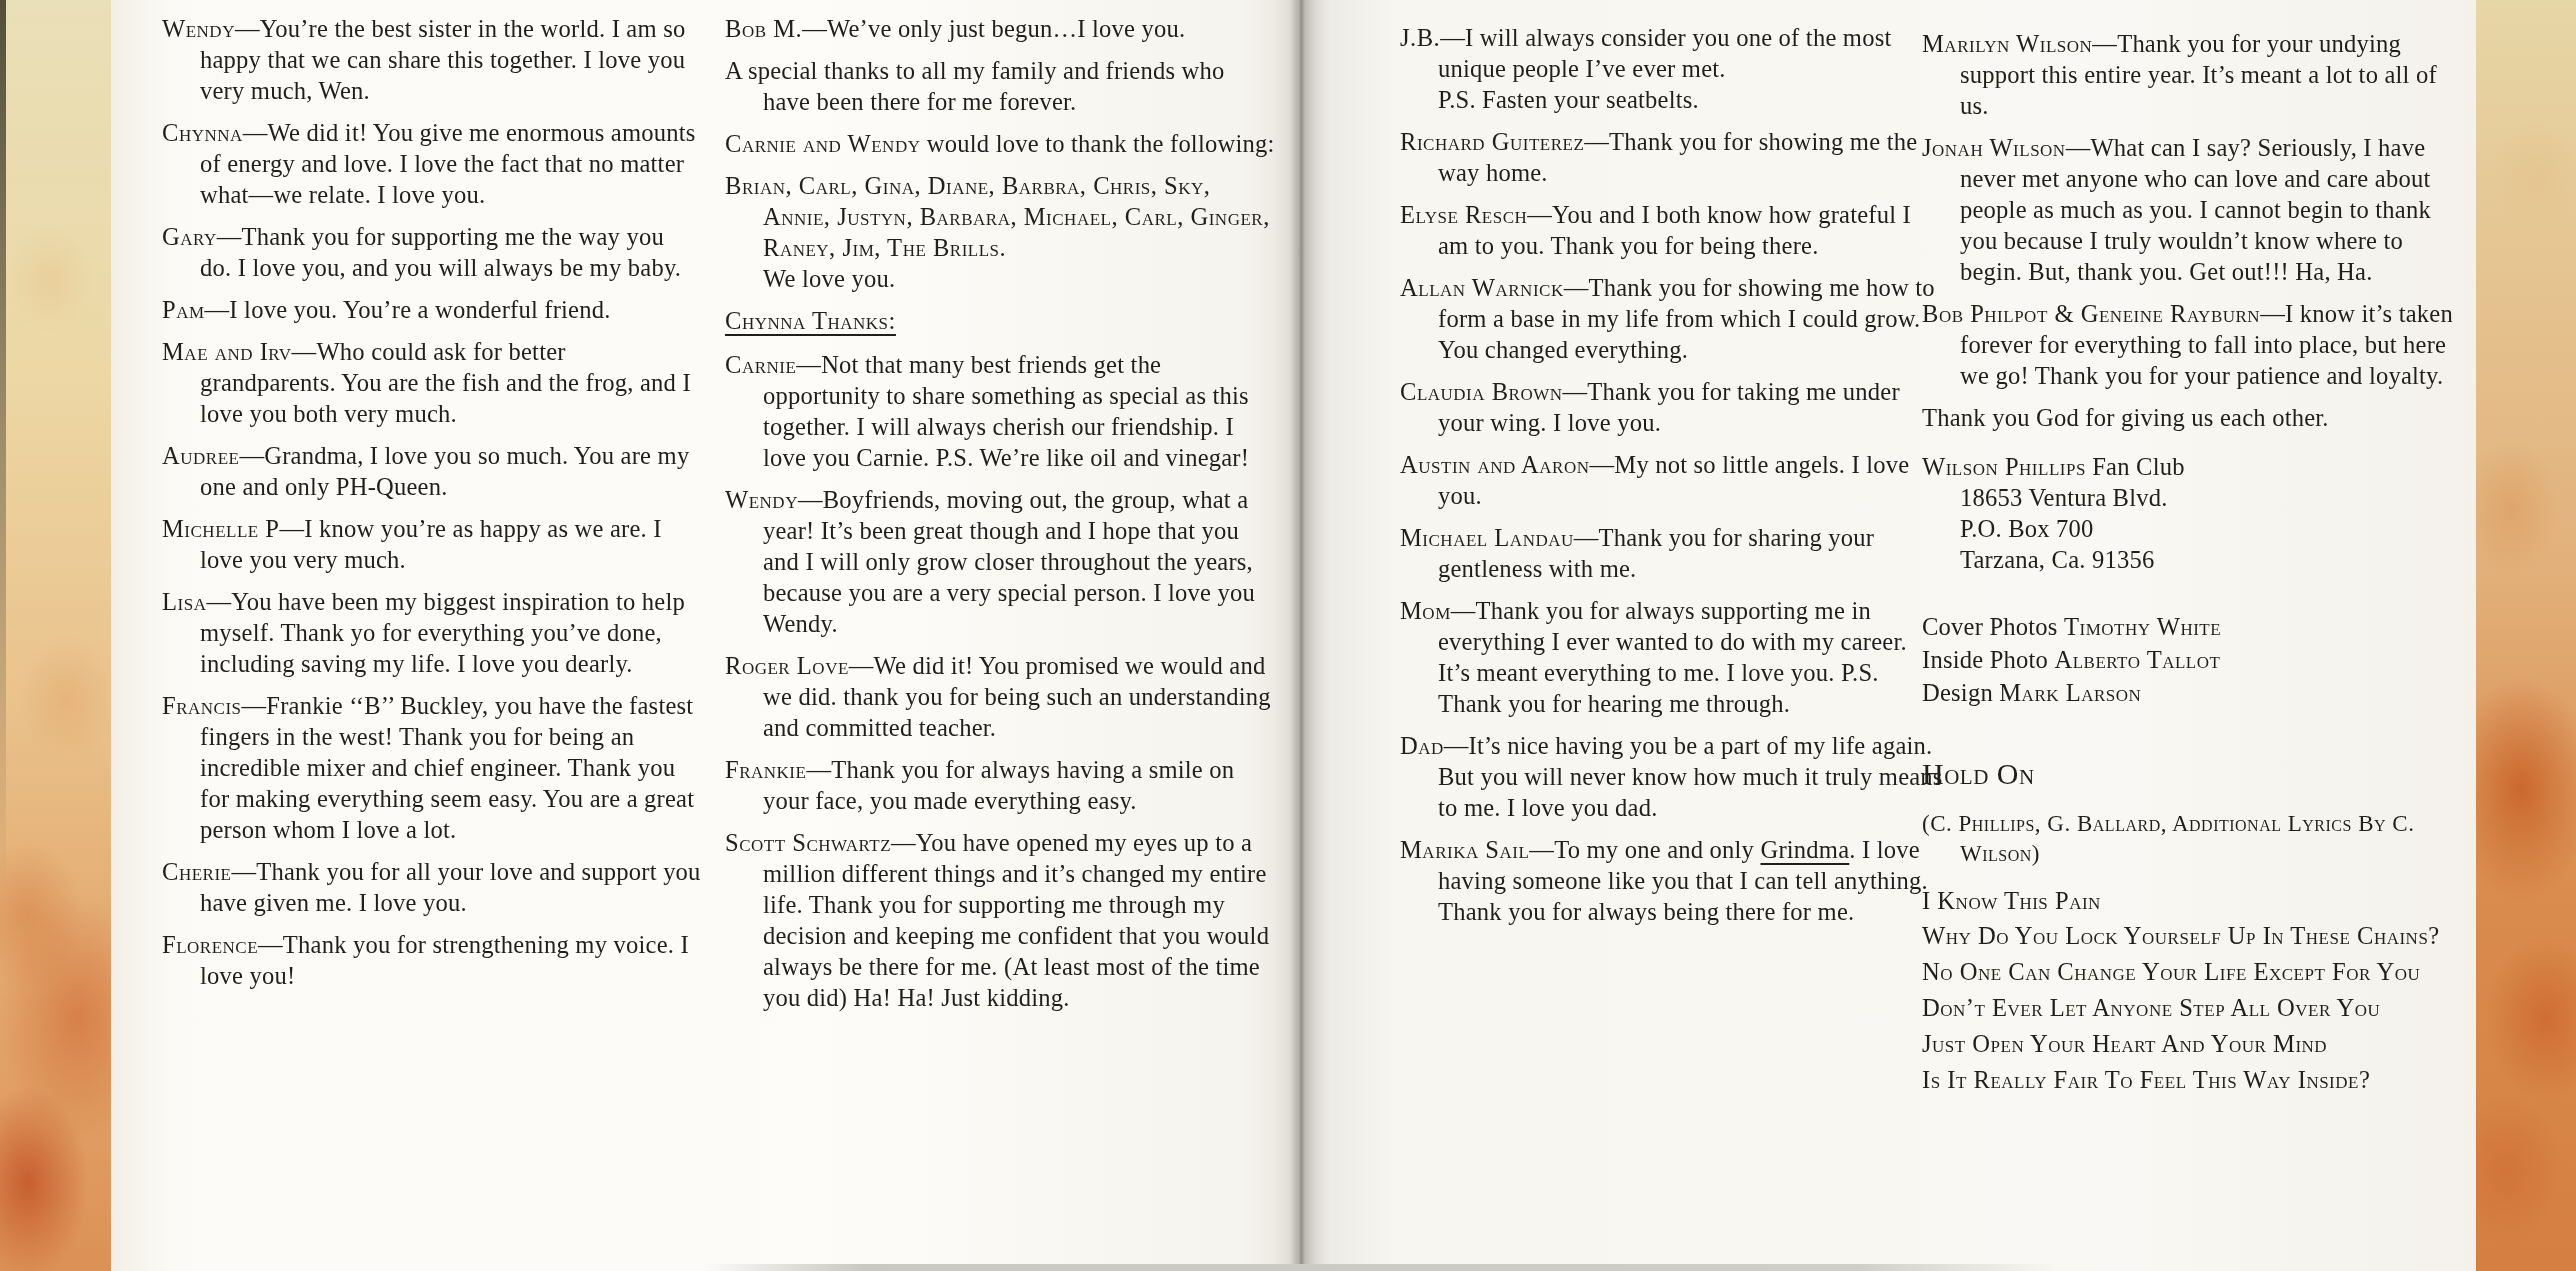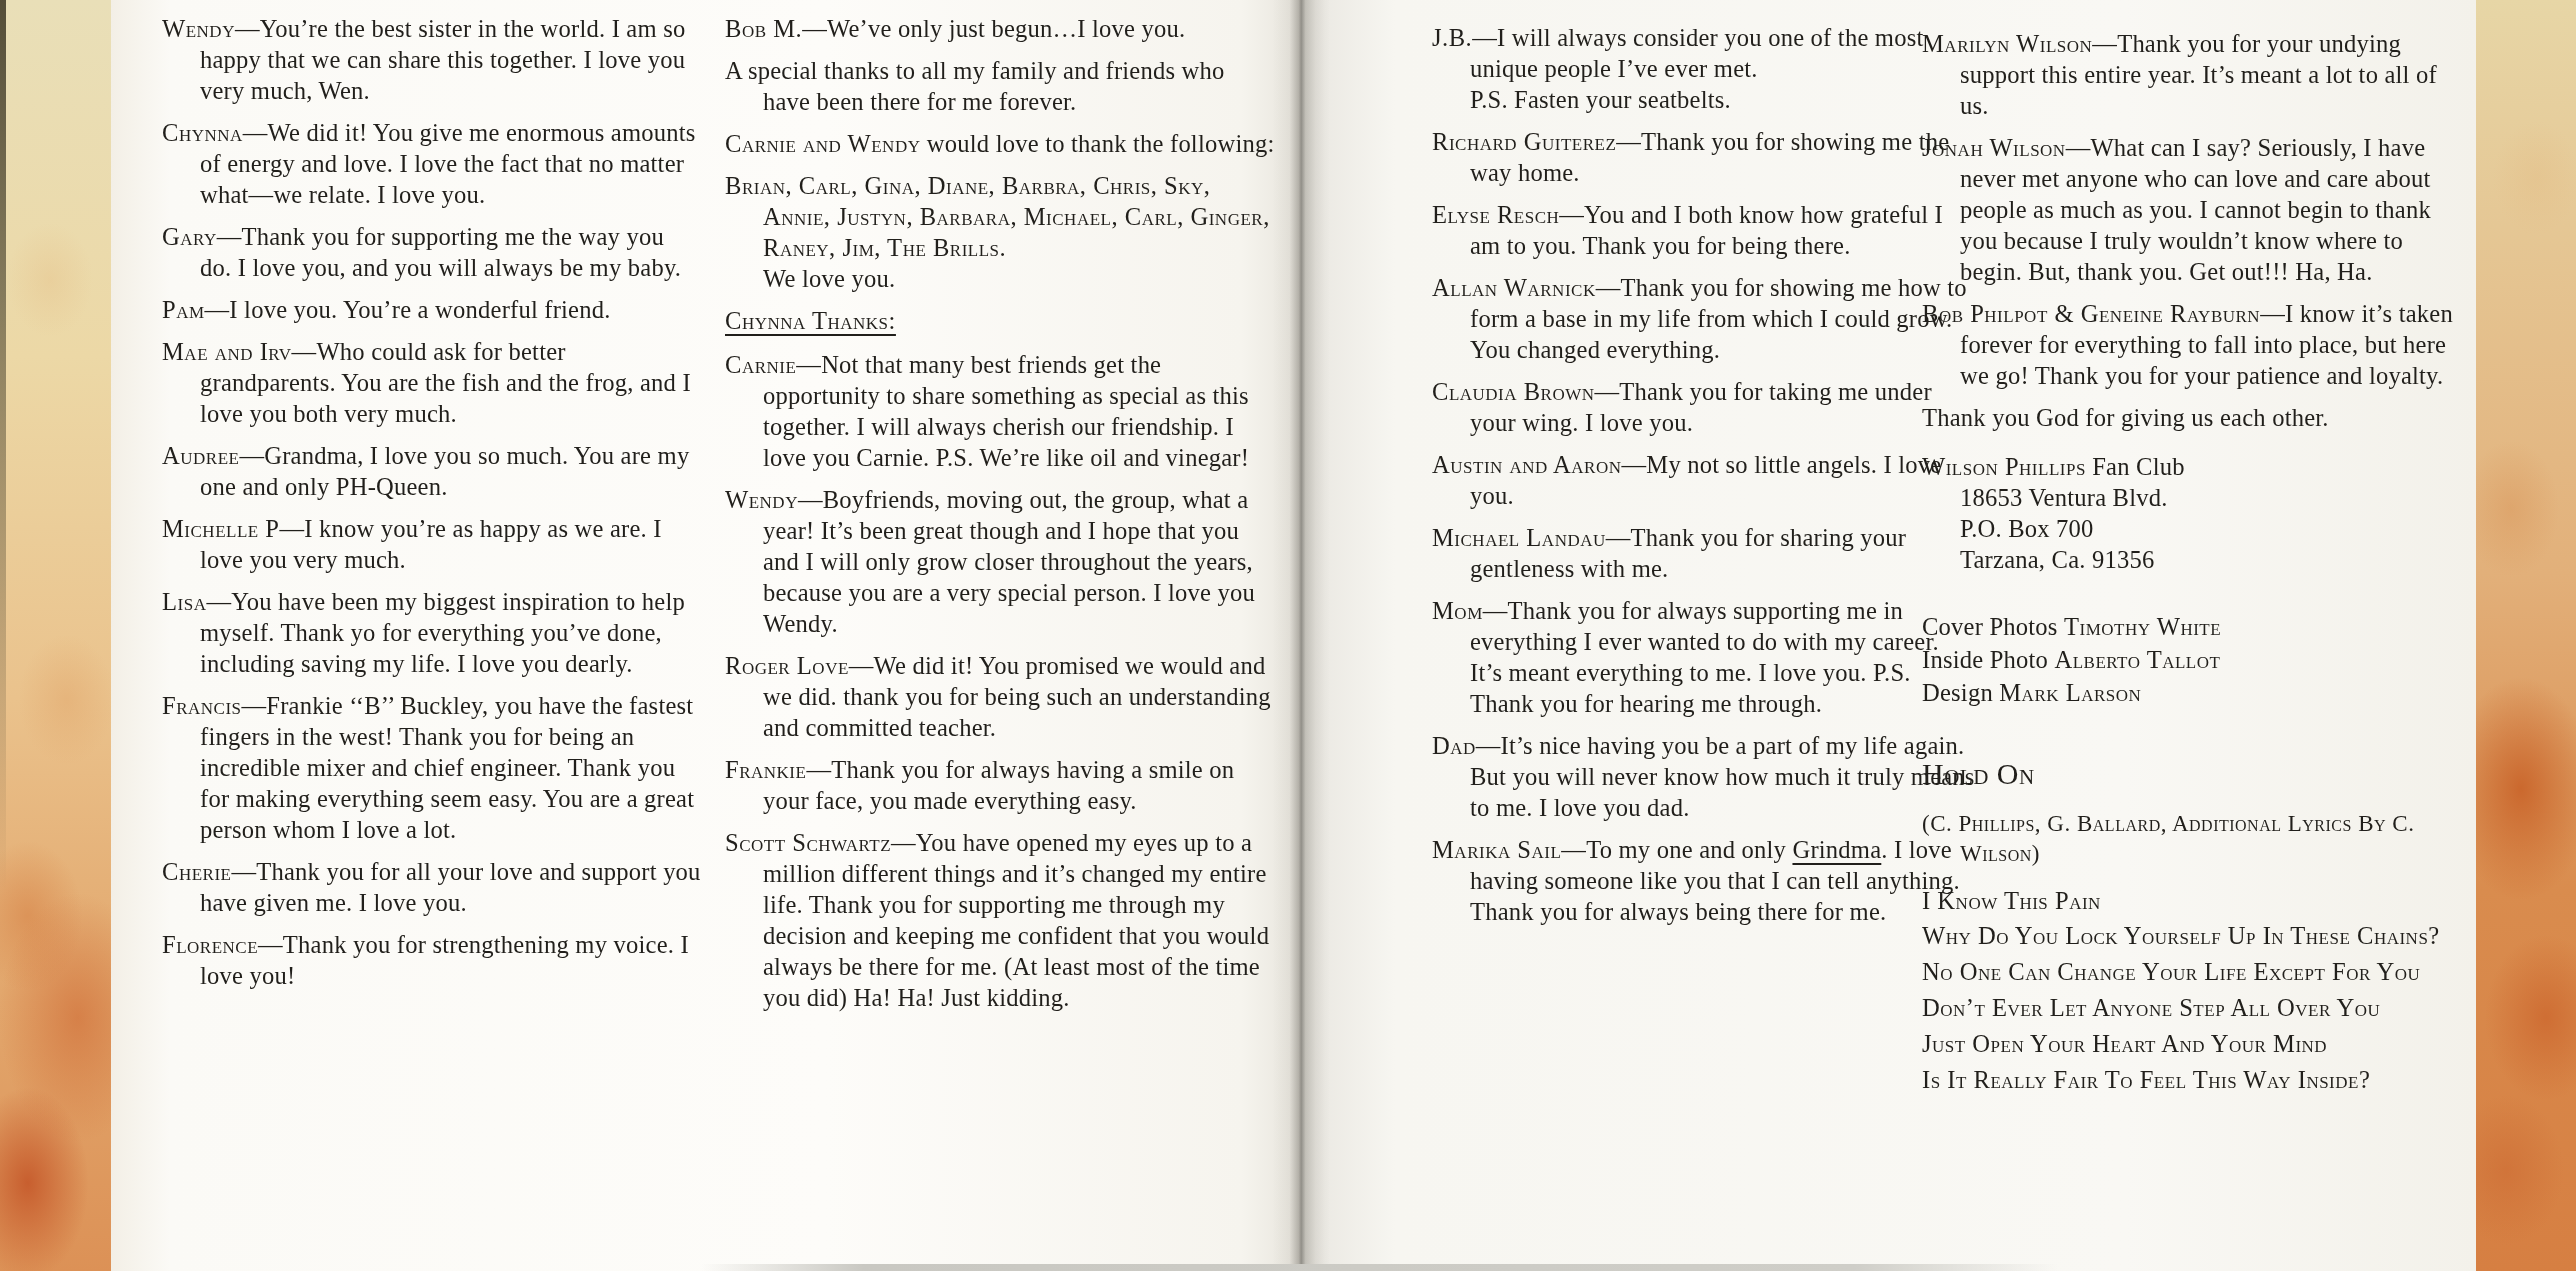--- a/index.html
+++ b/index.html
@@ -75,21 +75,21 @@
   }
   
   .col {
     position: absolute;
     font-size: 24.6px;
     line-height: 31px;
     letter-spacing: 0.2px;
   }
   #col-1 { left: 162px;  top: 12.8px; width: 539px; }
   #col-2 { left: 725px;  top: 12.8px; width: 552px; }
-  #col-3 { left: 1432px; top: 22px; width: 543px; }
+  #col-3 { left: 1400px; top: 22px; width: 543px; }
   #col-4 { left: 1922px; top: 28px; width: 543px; }
   .entry {
     margin: 0 0 11px 0;
     padding-left: 38px;
     text-indent: -38px;
   }
   .sc { font-variant: small-caps; letter-spacing: 0.5px; }
   .u  { text-decoration: underline; text-underline-offset: 4.6px; }
   .heading { margin-bottom: 12.8px; }
   .no-indent { padding-left: 0; text-indent: 0; line-height: 33px; margin-top: 35px; }

